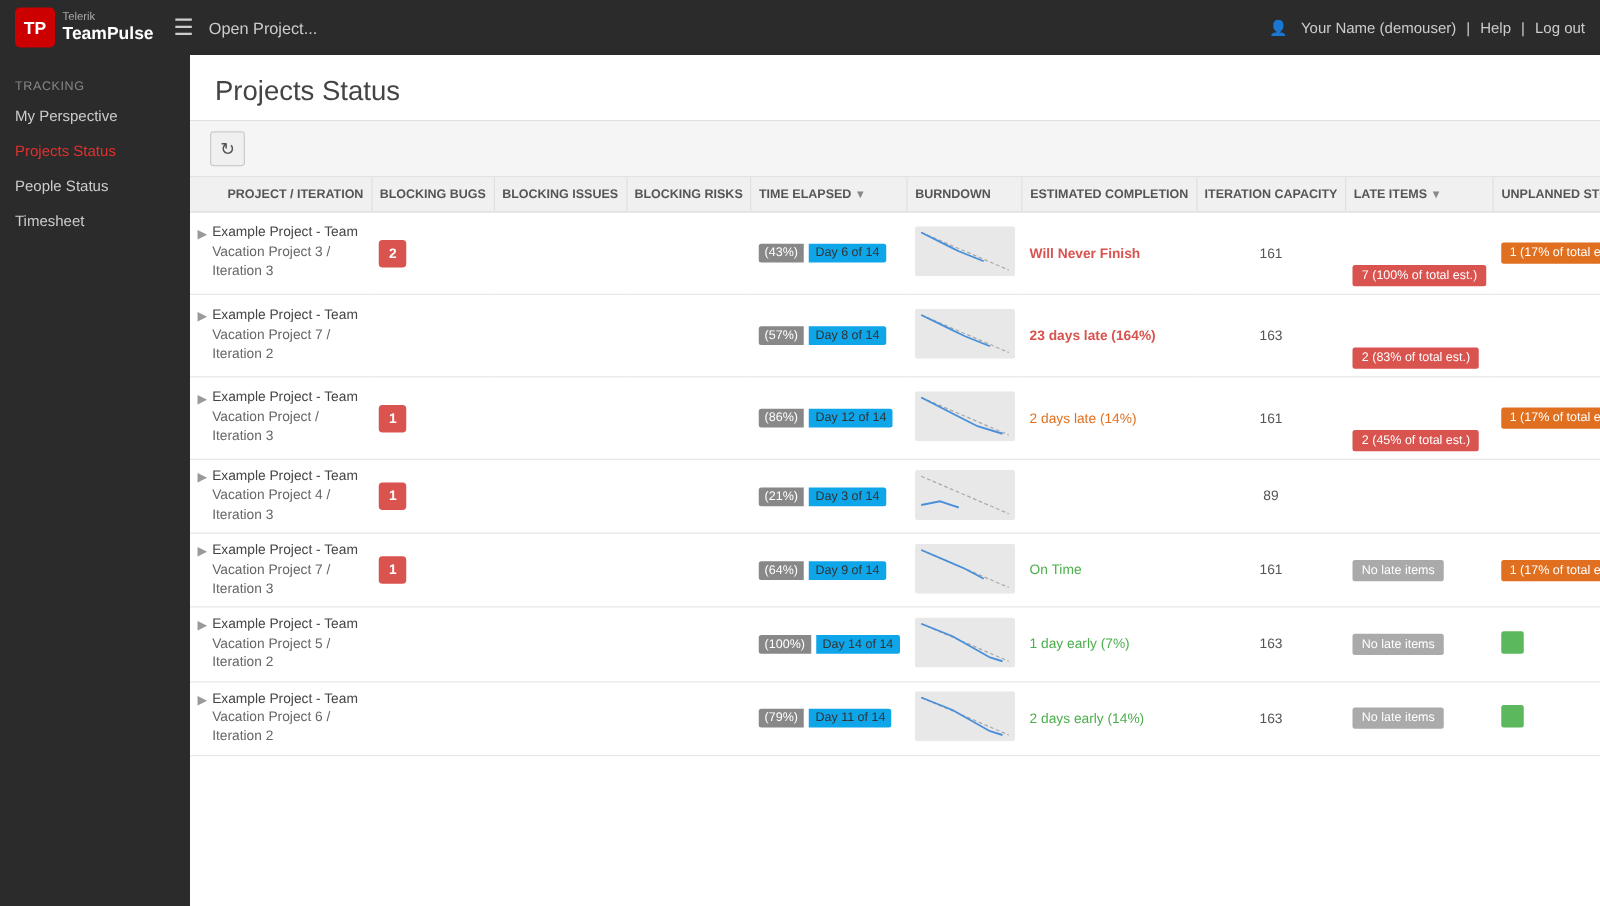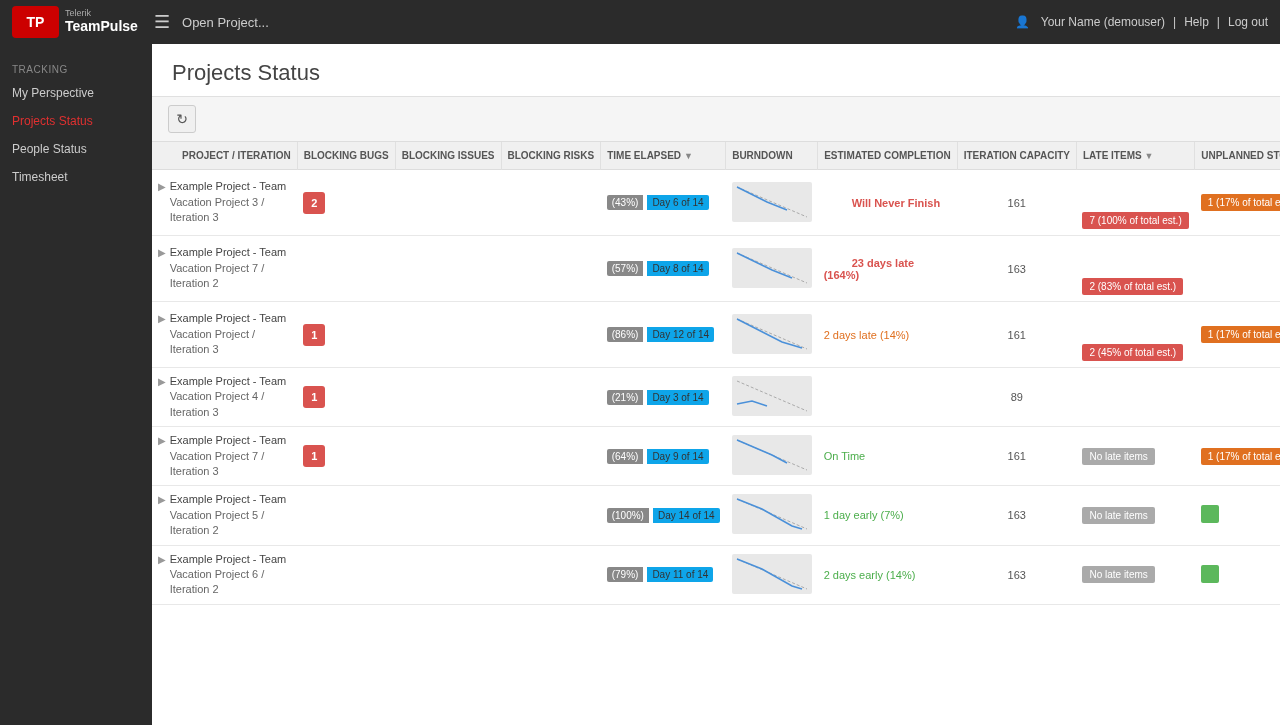--- a/index.html
+++ b/index.html
@@ -15,21 +15,21 @@
       padding: 0 12px;
       flex-shrink: 0;
     }
     .topbar-logo {
       display: flex;
       align-items: center;
       gap: 6px;
       margin-right: 16px;
     }
     .logo-icon {
-      width: 47px;
+      width: 32px;
       height: 32px;
       background: #cc0000;
       border-radius: 4px;
       display: flex;
       align-items: center;
       justify-content: center;
       color: white;
       font-weight: bold;
       font-size: 14px;
     }
@@ -206,21 +206,21 @@
       font-size: 10px;
       border-radius: 0 2px 2px 0;
     }
 
     
     .burndown-chart {
       width: 80px;
       height: 40px;
     }
 
-    .completion-red { color: #d9534f; font-weight: bold; font-size: 11px; margin-left: 28px; }
+    .completion-red { color: #d9534f; font-weight: bold; font-size: 11px; }
     .completion-orange { color: #e07020; font-size: 11px; }
     .completion-green { color: #4cae4c; font-size: 11px; }
 
     .capacity-num { color: #555; text-align: center; }
 
     .late-red {
       background: #d9534f;
       color: white;
       padding: 3px 7px;
       border-radius: 2px;

